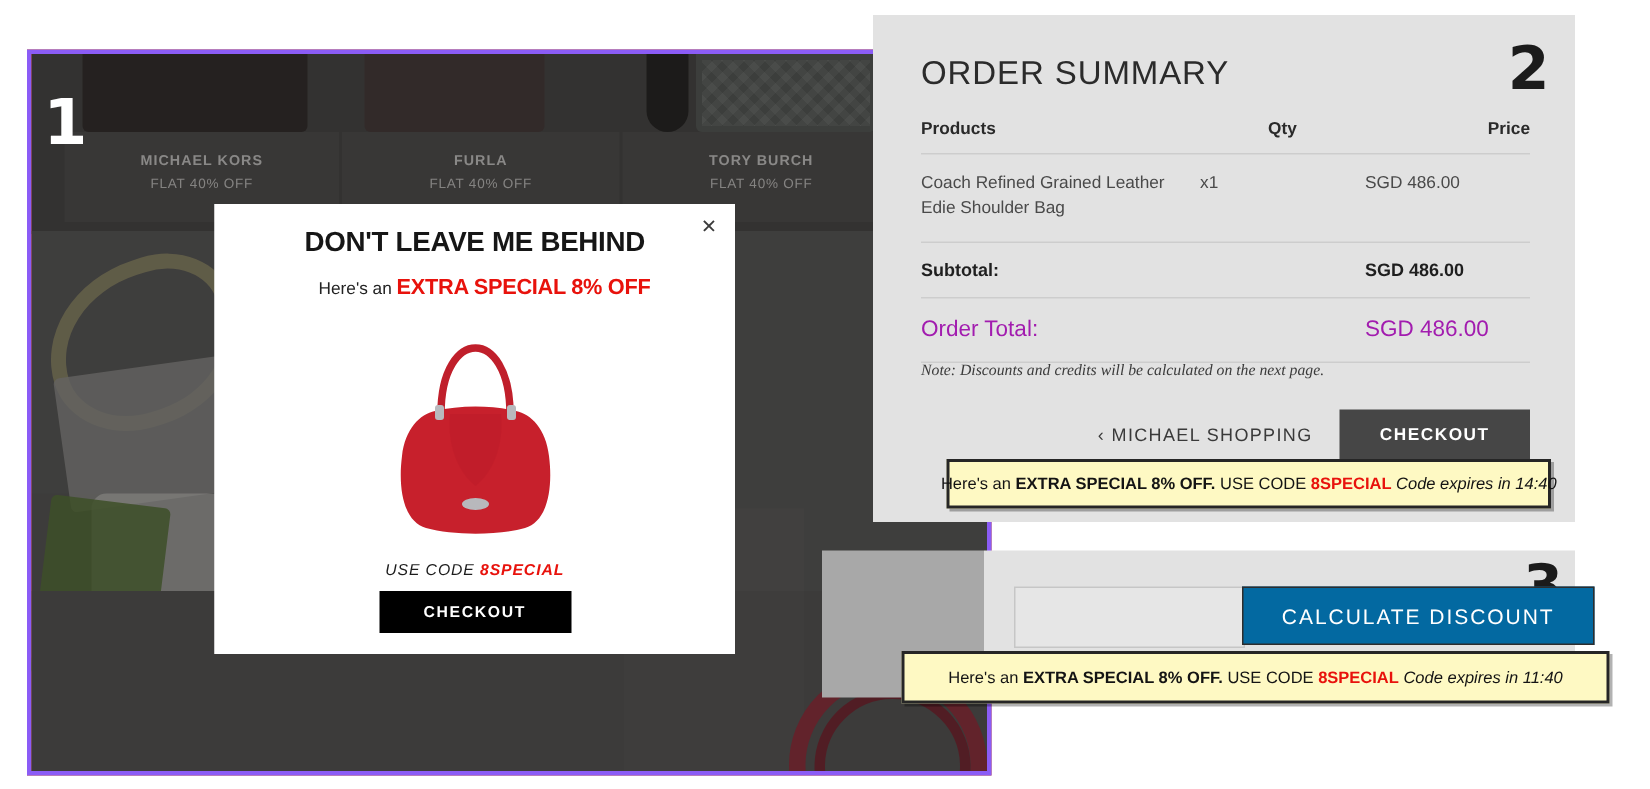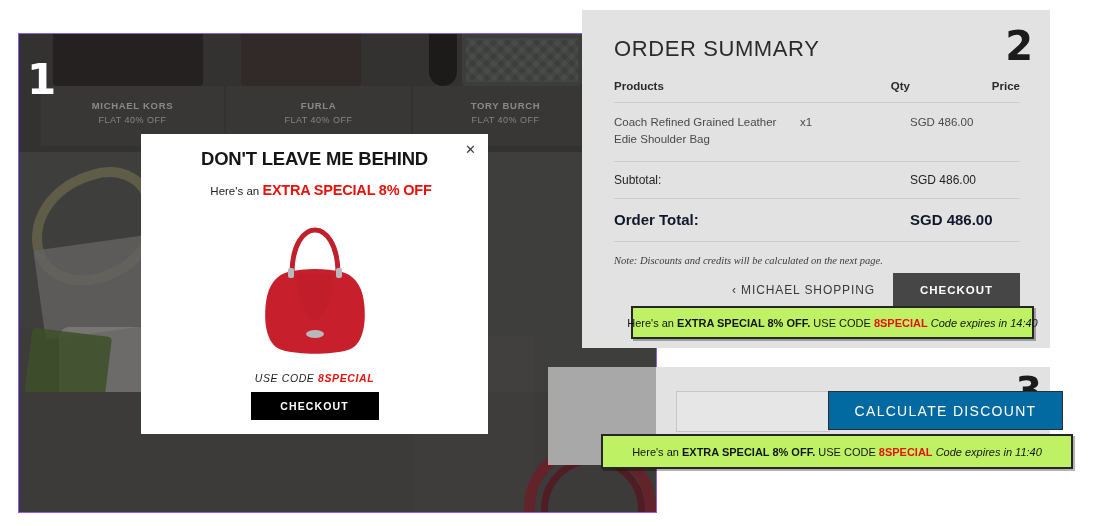--- a/index.html
+++ b/index.html
@@ -17,21 +17,21 @@
   }
 
   
   #panel1 {
     position: absolute;
     left: 18px;
     top: 33px;
     width: 637px;
     height: 478px;
     background: #c2410c;
-    border: 1px solid #8b5cf6;
+    border: 3px solid #8b5cf6;
     overflow: hidden;
   }
   
   .pg-band {
     position: absolute;
     left: 0; top: 0;
     width: 100%;
     height: 120px;
     background: #3c3a38;
   }
@@ -296,47 +296,46 @@
     margin-top: 18px;
   }
   #panel2 th {
     font-size: 11.5px;
     font-weight: 700;
     color: #2a2a2a;
     padding: 0 0 10px 0;
     border-bottom: 1px solid #cdcdcd;
   }
   #panel2 th.l { text-align: left; }
-  #panel2 th.c { text-align: right; width: 110px; }
+  #panel2 th.c { text-align: center; width: 110px; }
   #panel2 th.r { text-align: right; width: 110px; }
   #panel2 td {
     font-size: 11.5px;
     color: #4a4a4a;
     padding: 11px 0 12px 0;
     border-bottom: 1px solid #cdcdcd;
     vertical-align: top;
     line-height: 1.5;
   }
   #panel2 td.qty { color:#4a4a4a; }
   #panel2 td.price { text-align: left; }
   #panel2 tr.sub td {
     font-size: 12px;
     color: #1f1f1f;
-    font-weight: 400;
+    font-weight: 700;
     padding: 9px 0 9px 0;
     margin-left: 17px;
   }
   #panel2 tr.total td {
     font-size: 15px;
-    color: #0f172a;
-    font-weight: 700;
+    color: #a21caf;
+    font-weight: 400;
     padding: 10px 0 10px 0;
   }
   #panel2 .note {
-    margin-top: 13px;
     font-size: 10.5px;
     font-style: italic;
     color: #3b3b3b;
     font-family: "Liberation Serif", serif;
   }
   #panel2 .actions {
     position: absolute;
     right: 0;
     top: 263px;
     display: flex;
@@ -361,21 +360,21 @@
     letter-spacing: 1px;
     display: flex;
     align-items: center;
     justify-content: center;
     cursor: pointer;
   }
 
   
   .toast {
     position: absolute;
-    background: #bef264;
+    background: #fef9c3;
     border: 2px solid #262626;
     display: flex;
     align-items: center;
     justify-content: center;
     box-shadow: 2px 2px 0 rgba(0,0,0,.30);
     z-index: 20;
     white-space: nowrap;
   }
   .toast .t {
     font-size: 11px;

